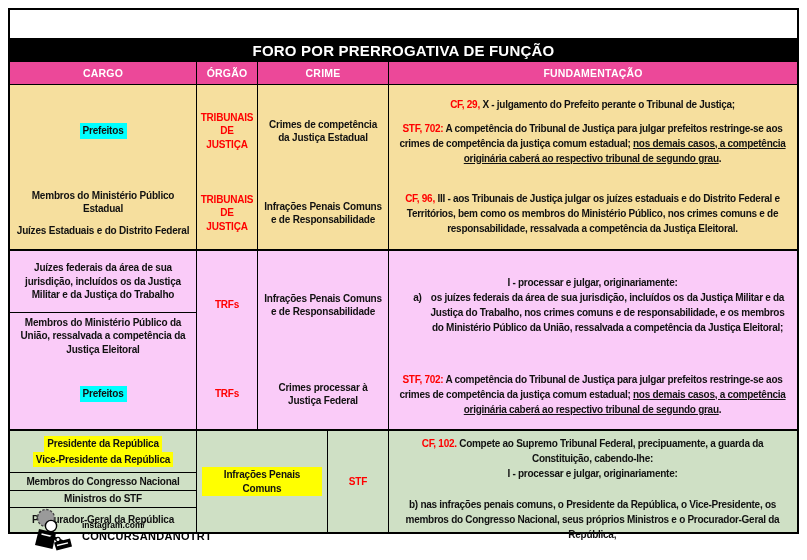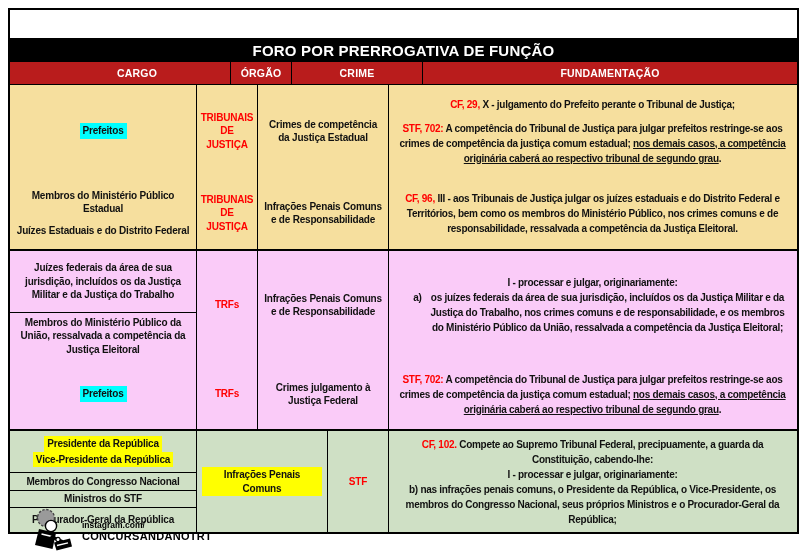--- a/index.html
+++ b/index.html
@@ -11,23 +11,23 @@
   .tbl {
     position:absolute; left:8px; top:8px; width:791px;
     border:2px solid #000; background:#fff;
   }
   .title-row {
     background:#000; color:#fff; text-align:center;
     font-weight:bold; font-size:15px; letter-spacing:.2px;
     padding:4px 0 3px 0; height:23px;margin-top:28px;
   }
   .header-row {
-    display:flex; background:#b91c1c; color:#fff;
+    display:flex; background:#ec4899; color:#fff;
     border-top:1px solid #000; border-bottom:1px solid #000;
-    font-weight:bold; font-size:10.5px; height:24px;padding-left:34px;
+    font-weight:bold; font-size:10.5px; height:24px;
   }
   .header-row .hcell {
     display:flex; align-items:center; justify-content:center;
     letter-spacing:.2px;
   }
   .col-cargo { width:187px; border-right:1px solid #000; }
   .col-orgao { width:61px;  border-right:1px solid #000; }
   .col-crime { width:131px; border-right:1px solid #000; }
   .col-fund  { flex:1; }
   .section { display:flex; }
@@ -122,21 +122,21 @@
         <div class="cell p-r2">
           <span class="hl-cyan">Prefeitos</span>
         </div>
       </div>
       <div class="vcol col-orgao">
         <div class="cell p-r1 orgao-red">TRFs</div>
         <div class="cell p-r2 orgao-red">TRFs</div>
       </div>
       <div class="vcol col-crime">
         <div class="cell p-r1">Infrações Penais Comuns e de Responsabilidade</div>
-        <div class="cell p-r2">Crimes julgamento à Justiça Federal</div>
+        <div class="cell p-r2">Crimes processar à Justiça Federal</div>
       </div>
       <div class="vcol col-fund">
         <div class="fund p-r1">
           <p style="margin-top:0">I - processar e julgar, originariamente:</p>
           <div class="fund-item">
             <span class="marker">a)</span>
             <span class="itext">os juízes federais da área de sua jurisdição, incluídos os da Justiça Militar e da Justiça do Trabalho, nos crimes comuns e de responsabilidade, e os membros do Ministério Público da União, ressalvada a competência da Justiça Eleitoral;</span>
           </div>
         </div>
         <div class="fund p-r2">
@@ -160,21 +160,21 @@
           <span class="hl-yel">Infrações Penais Comuns</span>
         </div>
       </div>
       <div class="vcol col-orgao">
         <div class="cell orgao-red" style="flex:1">STF</div>
       </div>
       <div class="vcol col-fund">
         <div class="fund" style="flex:1">
           <p><span class="red">CF, 102.</span><span> Compete ao Supremo Tribunal Federal, precipuamente, a guarda da Constituição, cabendo-lhe:</span></p>
           <p style="margin-top:0">I - processar e julgar, originariamente:</p>
-          <p style="margin-top:0"><span>b)</span><span> nas infrações penais comuns, o Presidente da República, o Vice-Presidente, os membros do Congresso Nacional, seus próprios Ministros e o Procurador-Geral da República;</span></p>
+          <p style="margin-top:16px"><span>b)</span><span> nas infrações penais comuns, o Presidente da República, o Vice-Presidente, os membros do Congresso Nacional, seus próprios Ministros e o Procurador-Geral da República;</span></p>
         </div>
       </div>
     </div>
 
   </div>
 
   <div class="footer">
     <svg class="mascot" viewBox="0 0 48 48" aria-hidden="true">
       <circle cx="18" cy="10" r="8.5" fill="#9a9a9a" stroke="#444" stroke-width="1.4" stroke-dasharray="2.4 1.6"></circle>
       <circle cx="23" cy="18" r="5.6" fill="#ffffff" stroke="#000" stroke-width="1.4"></circle>

